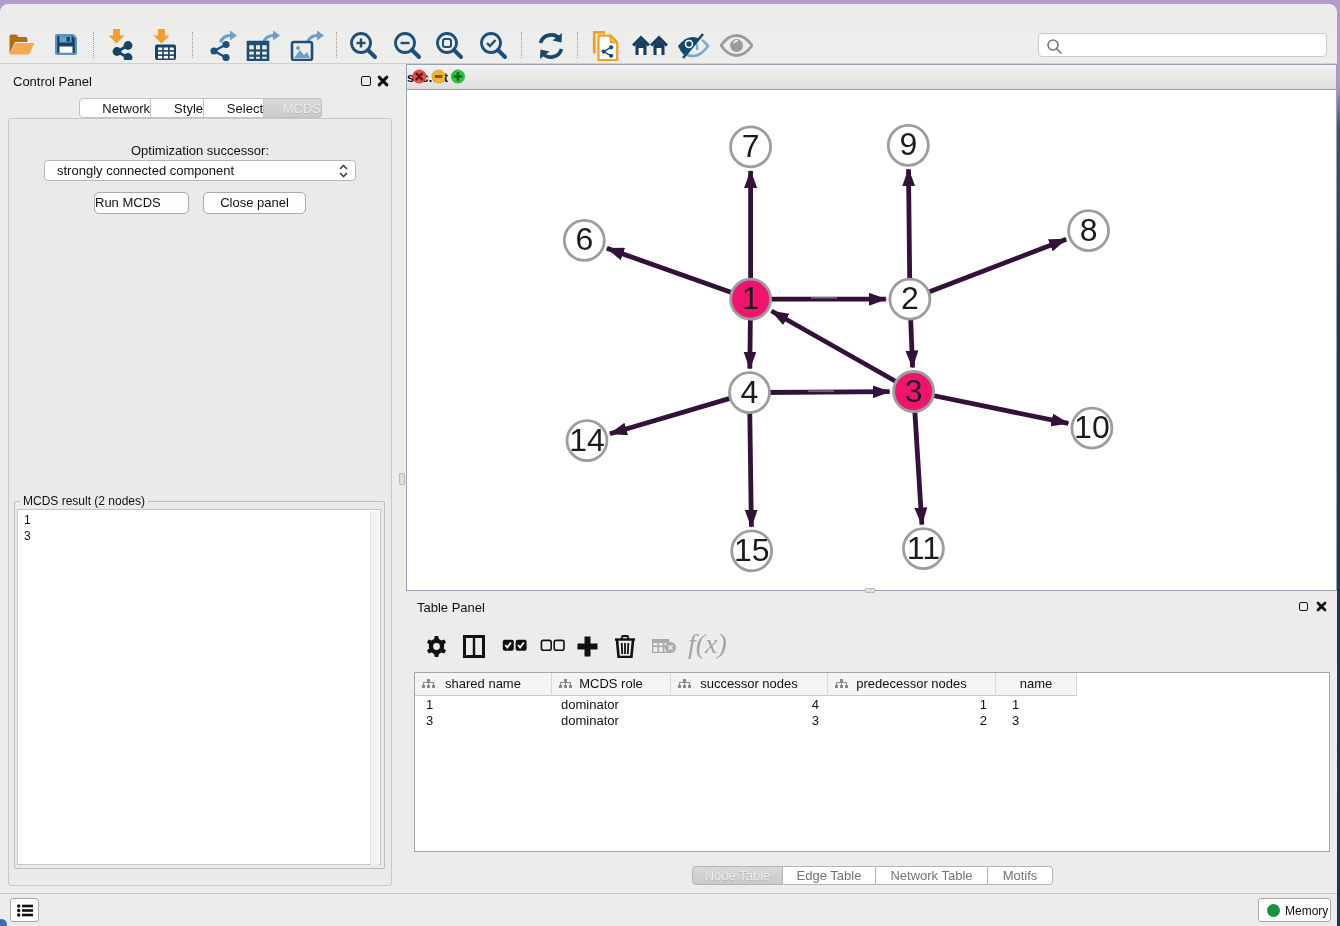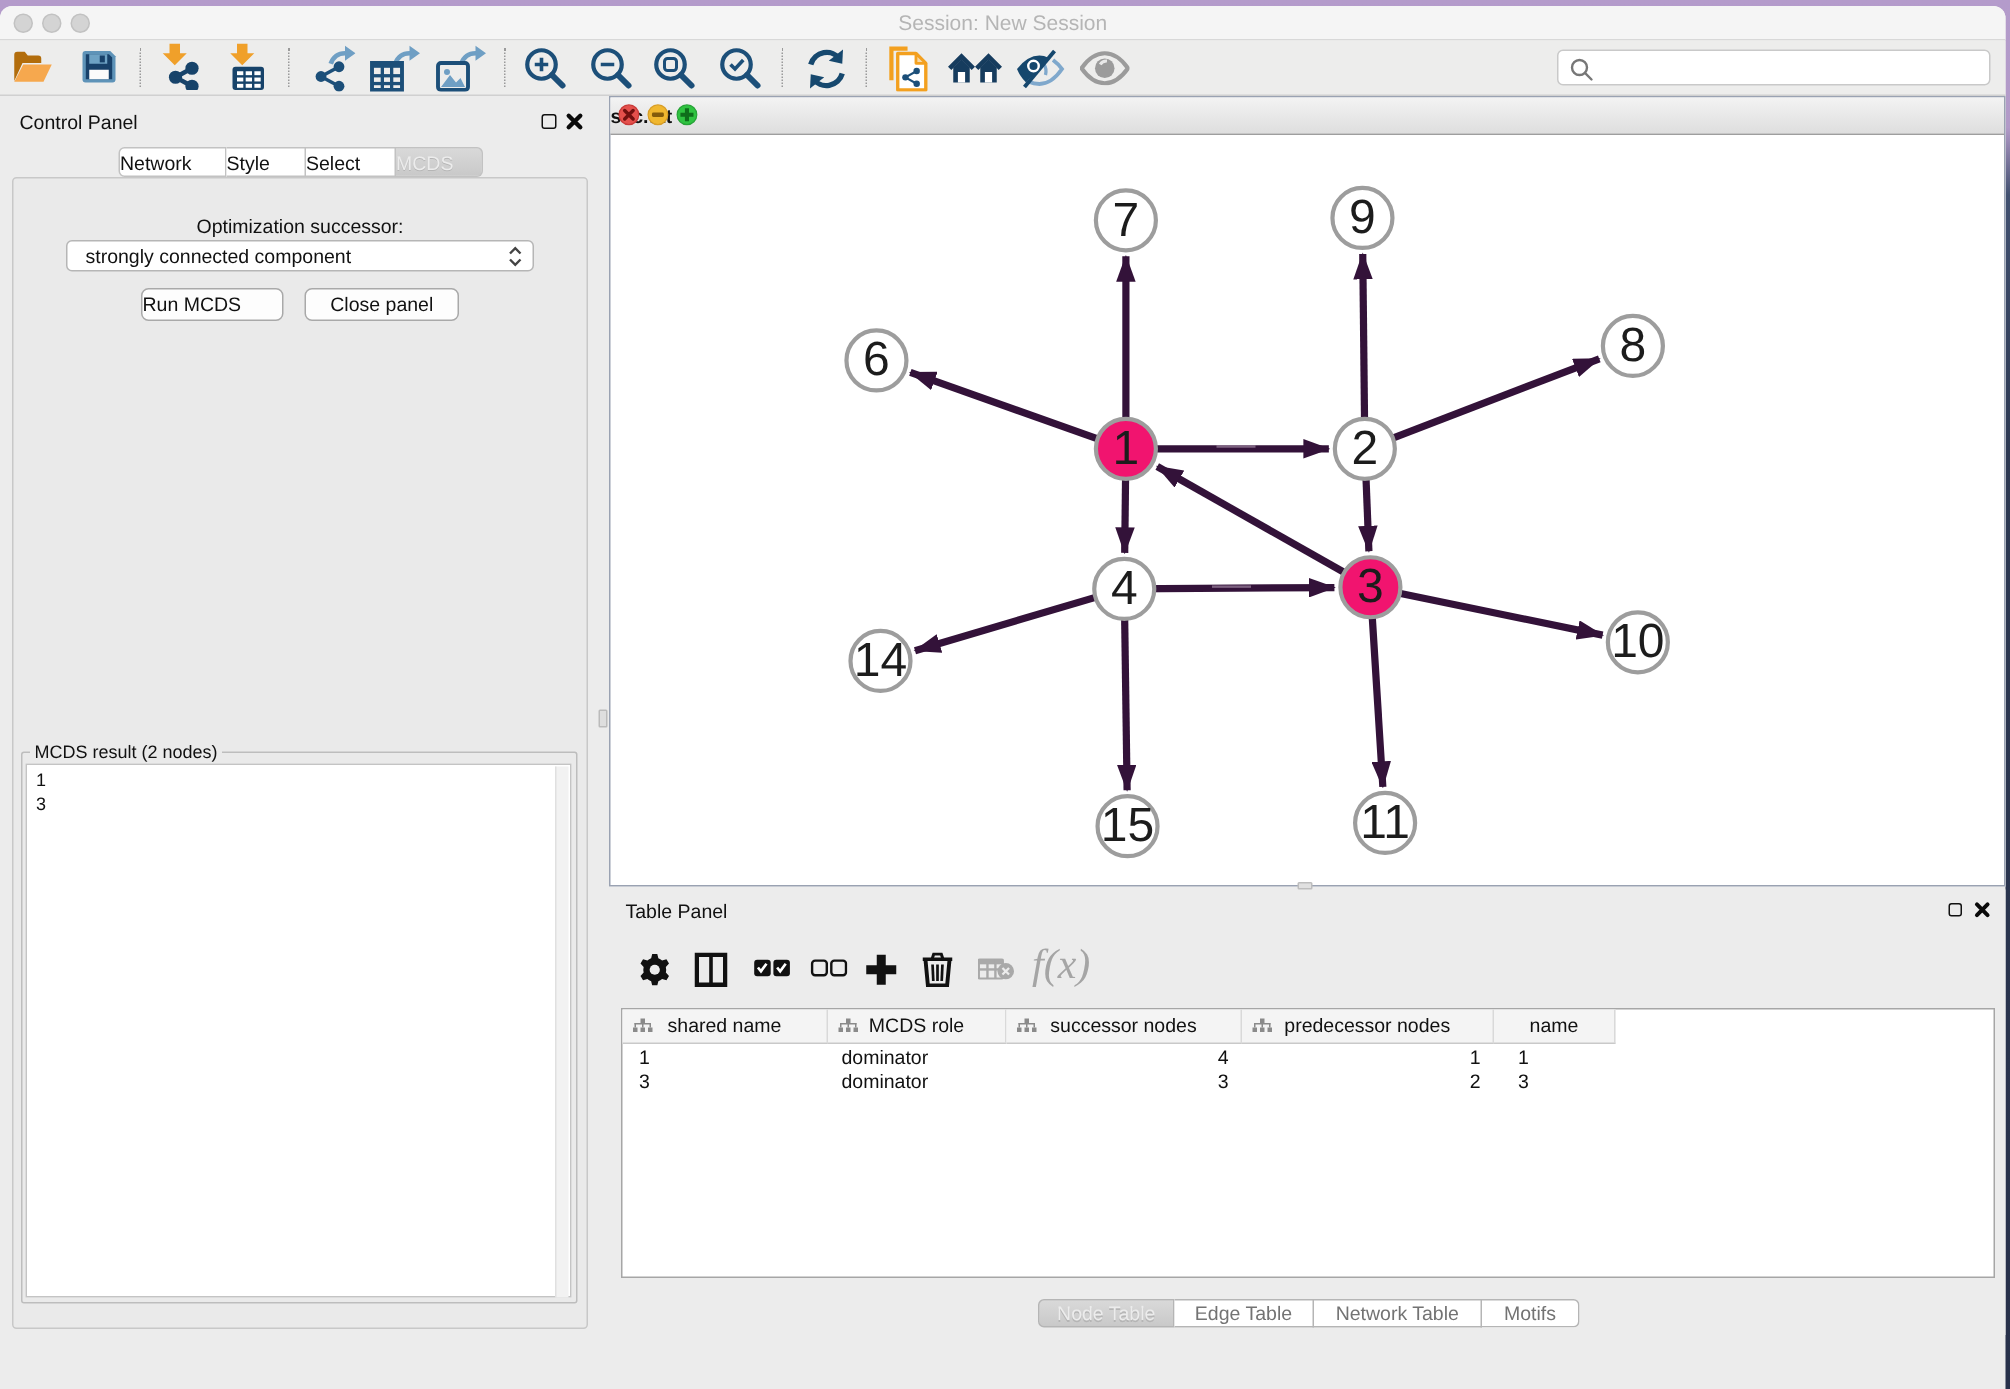--- a/index.html
+++ b/index.html
@@ -35,21 +35,21 @@
               font-size:13px; text-align:left; color:#111; line-height:25px;font-weight:bold; }
   
   #tablepanel { position:absolute; left:0; top:530px; width:931px; height:297px;
                 background:#ececec; }
   
   #statusbar { position:absolute; left:0; top:889px; width:1337px; height:33px;
                background:#ececec; border-top:1px solid #c4c4c4; }
   .btn { background:#fdfdfd; border:1px solid #a9a9a9; border-radius:3px; }
   .seltab { background:linear-gradient(180deg,#d9d9d9,#c9c9c9) !important; color:#ececec !important;
             text-shadow:0 1px 0 #b5b5b5; }
-  .cptab { background:#fff; border:1px solid #c2c2c2; border-left:none; text-align:left;
+  .cptab { background:#fff; border:1px solid #c2c2c2; border-left:none; text-align:right;
            line-height:19px; color:#111; }
   .cptab:first-child { border-left:1px solid #c2c2c2; }
   .thead { position:absolute; top:0; height:23px; background:#f4f4f4;
            border-right:1px solid #d9d9d9; border-bottom:1px solid #c9c9c9;
            font-size:13px; color:#111; text-align:center; line-height:22px; }
   .ticon { position:absolute; left:7px; top:6px; width:13px; height:10px;
            background:
              linear-gradient(#8a8a8a,#8a8a8a) 5px 0/3px 3px no-repeat,
              linear-gradient(#8a8a8a,#8a8a8a) 0 6px/3px 3px no-repeat,
              linear-gradient(#8a8a8a,#8a8a8a) 5px 6px/3px 3px no-repeat,
@@ -59,26 +59,20 @@
              linear-gradient(#8a8a8a,#8a8a8a) 6px 3px/1px 3px no-repeat,
              linear-gradient(#8a8a8a,#8a8a8a) 11px 3px/1px 3px no-repeat; }
   .trow { position:absolute; left:0; width:100%; height:16px; font-size:13px; color:#111; line-height:16px; }
   .btab { background:#fff; border:1px solid #b5b5b5; border-left:none; text-align:center;
           line-height:17px; color:#737373; white-space:nowrap; }
   .btab:first-child { border-left:1px solid #b5b5b5; }
 </style>
 </head>
 <body>
 <div id="app">
-  <div id="titlebar">
-    <div class="tl-dot" style="left:9px;"></div>
-    <div class="tl-dot" style="left:28px;"></div>
-    <div class="tl-dot" style="left:47px;"></div>
-    <div id="title-text">Session: New Session</div>
-  </div>
   <div id="toolbar">
     <svg style="position:absolute;left:8px;top:6px;" width="28" height="23" viewBox="0 0 28 23">
       <path d="M1.5,21 L1.5,3.5 Q1.5,1.5 3.5,1.5 L8.5,1.5 L10.5,4 L17.5,4 Q19.5,4 19.5,6 L19.5,9 L7,9 Z" fill="#b26d0c"></path>
       <path d="M1.5,21.5 L7.5,10 L26.5,10 L21,21.5 Z" fill="#f6a84e"></path>
     </svg>
     <svg style="position:absolute;left:54px;top:6px;" width="24" height="23" viewBox="0 0 24 23">
       <path d="M1,3 Q1,1 3,1 L19.5,1 L23,4.5 L23,20 Q23,22 21,22 L3,22 Q1,22 1,20 Z" fill="#5e93b8"></path>
       <path d="M3.2,3.2 L18.6,3.2 L20.8,5.4 L20.8,19.8 L3.2,19.8 Z" fill="#18416a"></path>
       <path d="M5.5,3.2 L5.5,9.5 L17.5,9.5 L17.5,3.2 Z" fill="#6ea2c4"></path>
       <rect x="12.5" y="4" width="3.4" height="4.6" fill="#18416a"></rect>
@@ -397,13 +391,32 @@
       <div style="position:absolute;left:286px;top:273px;height:19px;display:flex;font-size:13px;">
         <div class="btab seltab" style="border-radius:4px 0 0 4px;width:91px;">Node Table</div>
         <div class="btab" style="width:93px;">Edge Table</div>
         <div class="btab" style="width:112px;">Network Table</div>
         <div class="btab" style="border-radius:0 4px 4px 0;width:65px;">Motifs</div>
       </div>
     </div>
   </div>
   <div style="position:absolute;left:399px;top:469px;width:6px;height:12px;background:#dedede;border:1px solid #bbbbbb;border-radius:1px;"></div>
   <div style="position:absolute;left:865px;top:584px;width:10px;height:5px;background:#e0e0e0;border:1px solid #bdbdbd;border-radius:1px;"></div>
+  <div id="statusbar">
+    <div class="btn" style="position:absolute;left:10px;top:4px;width:29px;height:24px;">
+      <svg style="position:absolute;left:6px;top:5px;" width="16" height="13" viewBox="0 0 16 13">
+        <g fill="#111">
+            <circle cx="1.7" cy="2" r="1.7"></circle>
+            <circle cx="1.7" cy="6.5" r="1.7"></circle>
+            <circle cx="1.7" cy="11" r="1.7"></circle>
+        <rect x="5" y="0.7" width="11" height="2.6"></rect>
+            <rect x="5" y="5.2" width="11" height="2.6"></rect>
+            <rect x="5" y="9.7" width="11" height="2.6"></rect>
+          </g>
+      </svg>
+    </div>
+    <div class="btn" style="position:absolute;left:1258px;top:4px;width:73px;height:24px;font-size:12px;color:#111;">
+      <span style="position:absolute;left:8px;top:5px;width:13px;height:13px;border-radius:50%;background:#189140;"></span>
+      <span style="position:absolute;left:26px;top:5px;">Memory</span>
+    </div>
+    <div style="position:absolute;left:-4px;bottom:-4px;width:11px;height:11px;border-radius:50%;background:#3a6fb7;"></div>
+  </div>
 </div>
 
 </body></html>

